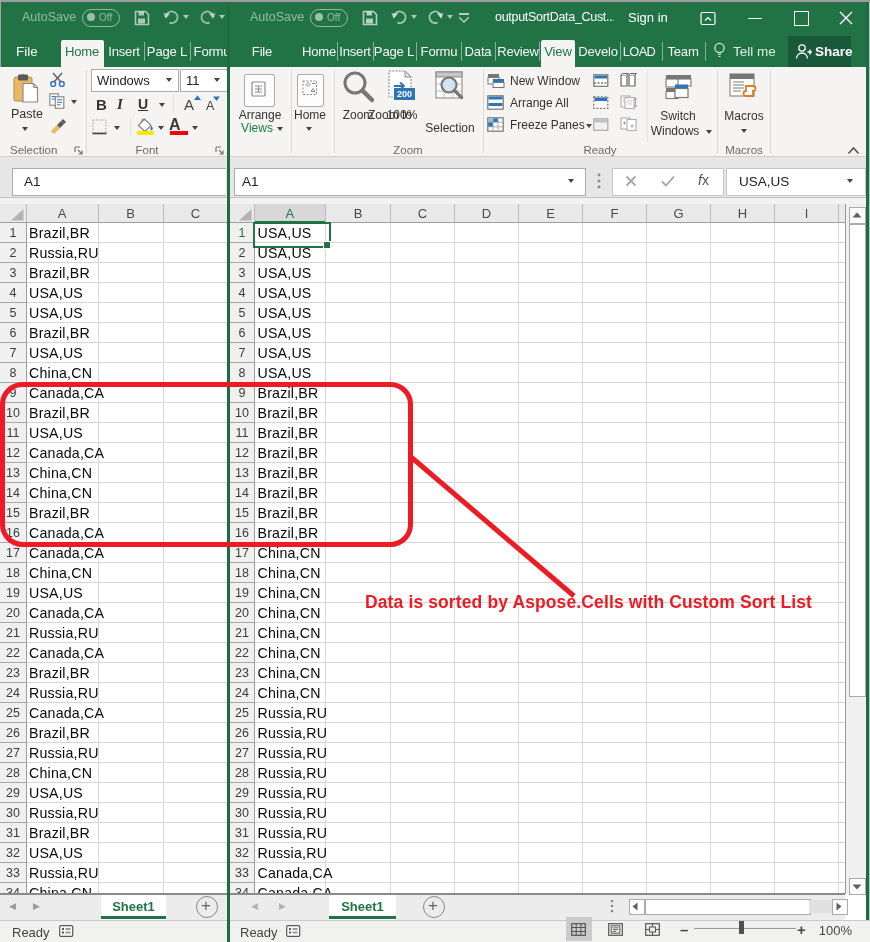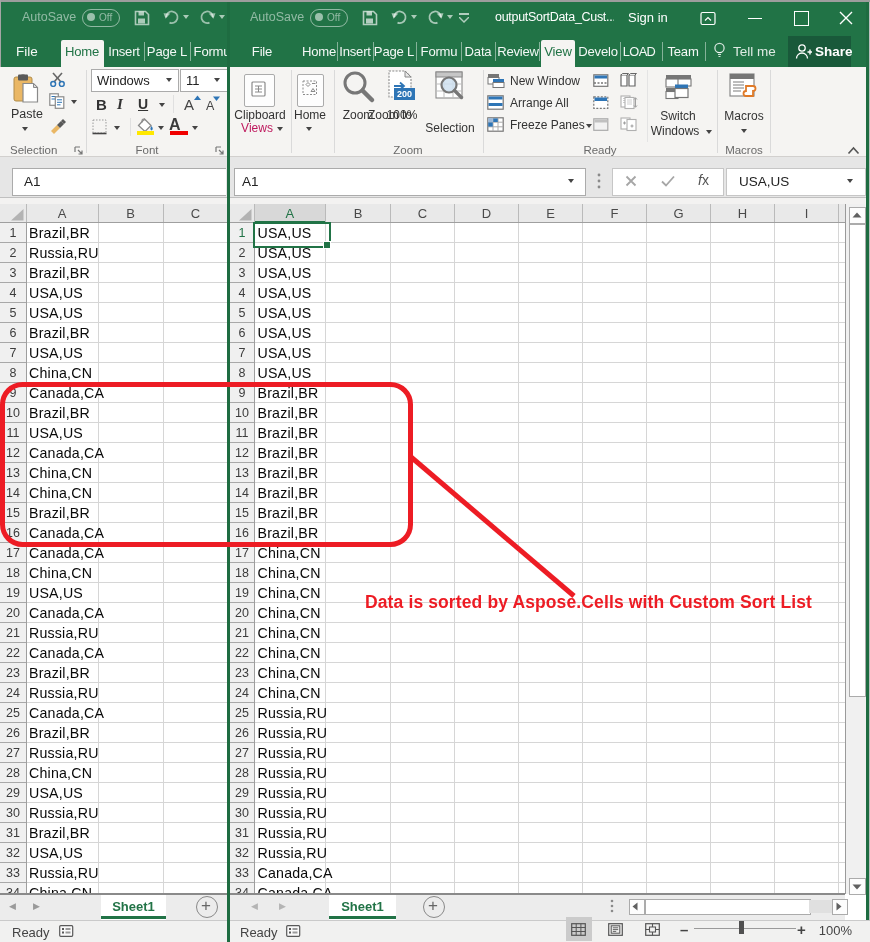--- a/index.html
+++ b/index.html
@@ -301,22 +301,22 @@
         <path d="M12.5,9 h5 M15,6.5 v5" stroke="#fff" stroke-width="1.4"></path>
       </svg>
 <div class="abs" style="left:815px;top:44px;width:40px;height:16px;font-size:13.5px;color:#fff;font-weight:bold;">Share</div>
 <div class="abs" style="left:230px;top:67px;width:640px;height:89px;background:#f5f4f2;"></div>
 <div class="abs" style="left:230px;top:156px;width:640px;height:1px;background:#d2d0ce;"></div>
 <div class="abs" style="left:244px;top:74px;width:29px;height:31px;background:#fdfdfd;border:1px solid #ababab;border-radius:2px;"></div>
 <svg class="abs" style="left:251px;top:81px" width="16" height="17" viewBox="0 0 16 17">
         <rect x="1" y="1" width="13" height="14" rx="1" fill="#fff" stroke="#8a8a8a" stroke-width="1.2"></rect>
         <path d="M4,5 h7 M4,8 h7 M4,11 h7 M7.5,5 v6" stroke="#8a8a8a" stroke-width="1"></path>
       </svg>
-<div class="abs" style="left:160px;top:108px;width:200px;text-align:center;font-size:12px;color:#333;">Clipboard</div>
-<div class="abs" style="left:157px;top:121px;width:200px;text-align:center;font-size:12px;color:#be185d;">Views</div>
+<div class="abs" style="left:160px;top:108px;width:200px;text-align:center;font-size:12px;color:#333;">Arrange</div>
+<div class="abs" style="left:157px;top:121px;width:200px;text-align:center;font-size:12px;color:#15803d;">Views</div>
 <div class="abs car" style="left:277px;top:127px;"></div>
 <div class="abs" style="left:291px;top:70px;width:1px;height:83px;background:#dadada;"></div>
 <div class="abs" style="left:297px;top:74px;width:25px;height:31px;background:#fdfdfd;border:1px solid #ababab;border-radius:2px;"></div>
 <svg class="abs" style="left:302px;top:80px" width="16" height="16" viewBox="0 0 16 16">
         <rect x="1" y="1" width="13.5" height="13.5" fill="none" stroke="#8a8a8a" stroke-width="1" stroke-dasharray="2,1.5"></rect>
         <path d="M4,4.5 l2,-2 l2,2 l-2,2 z" fill="none" stroke="#8a8a8a" stroke-width="1"></path>
         <path d="M9,11.5 l2,-3 l2,3 z" fill="none" stroke="#8a8a8a" stroke-width="1"></path>
         <path d="M10,3.5 h3.5" stroke="#8a8a8a" stroke-width="1"></path>
       </svg>
 <div class="abs" style="left:210px;top:108px;width:200px;text-align:center;font-size:12px;color:#333;">Home</div>

